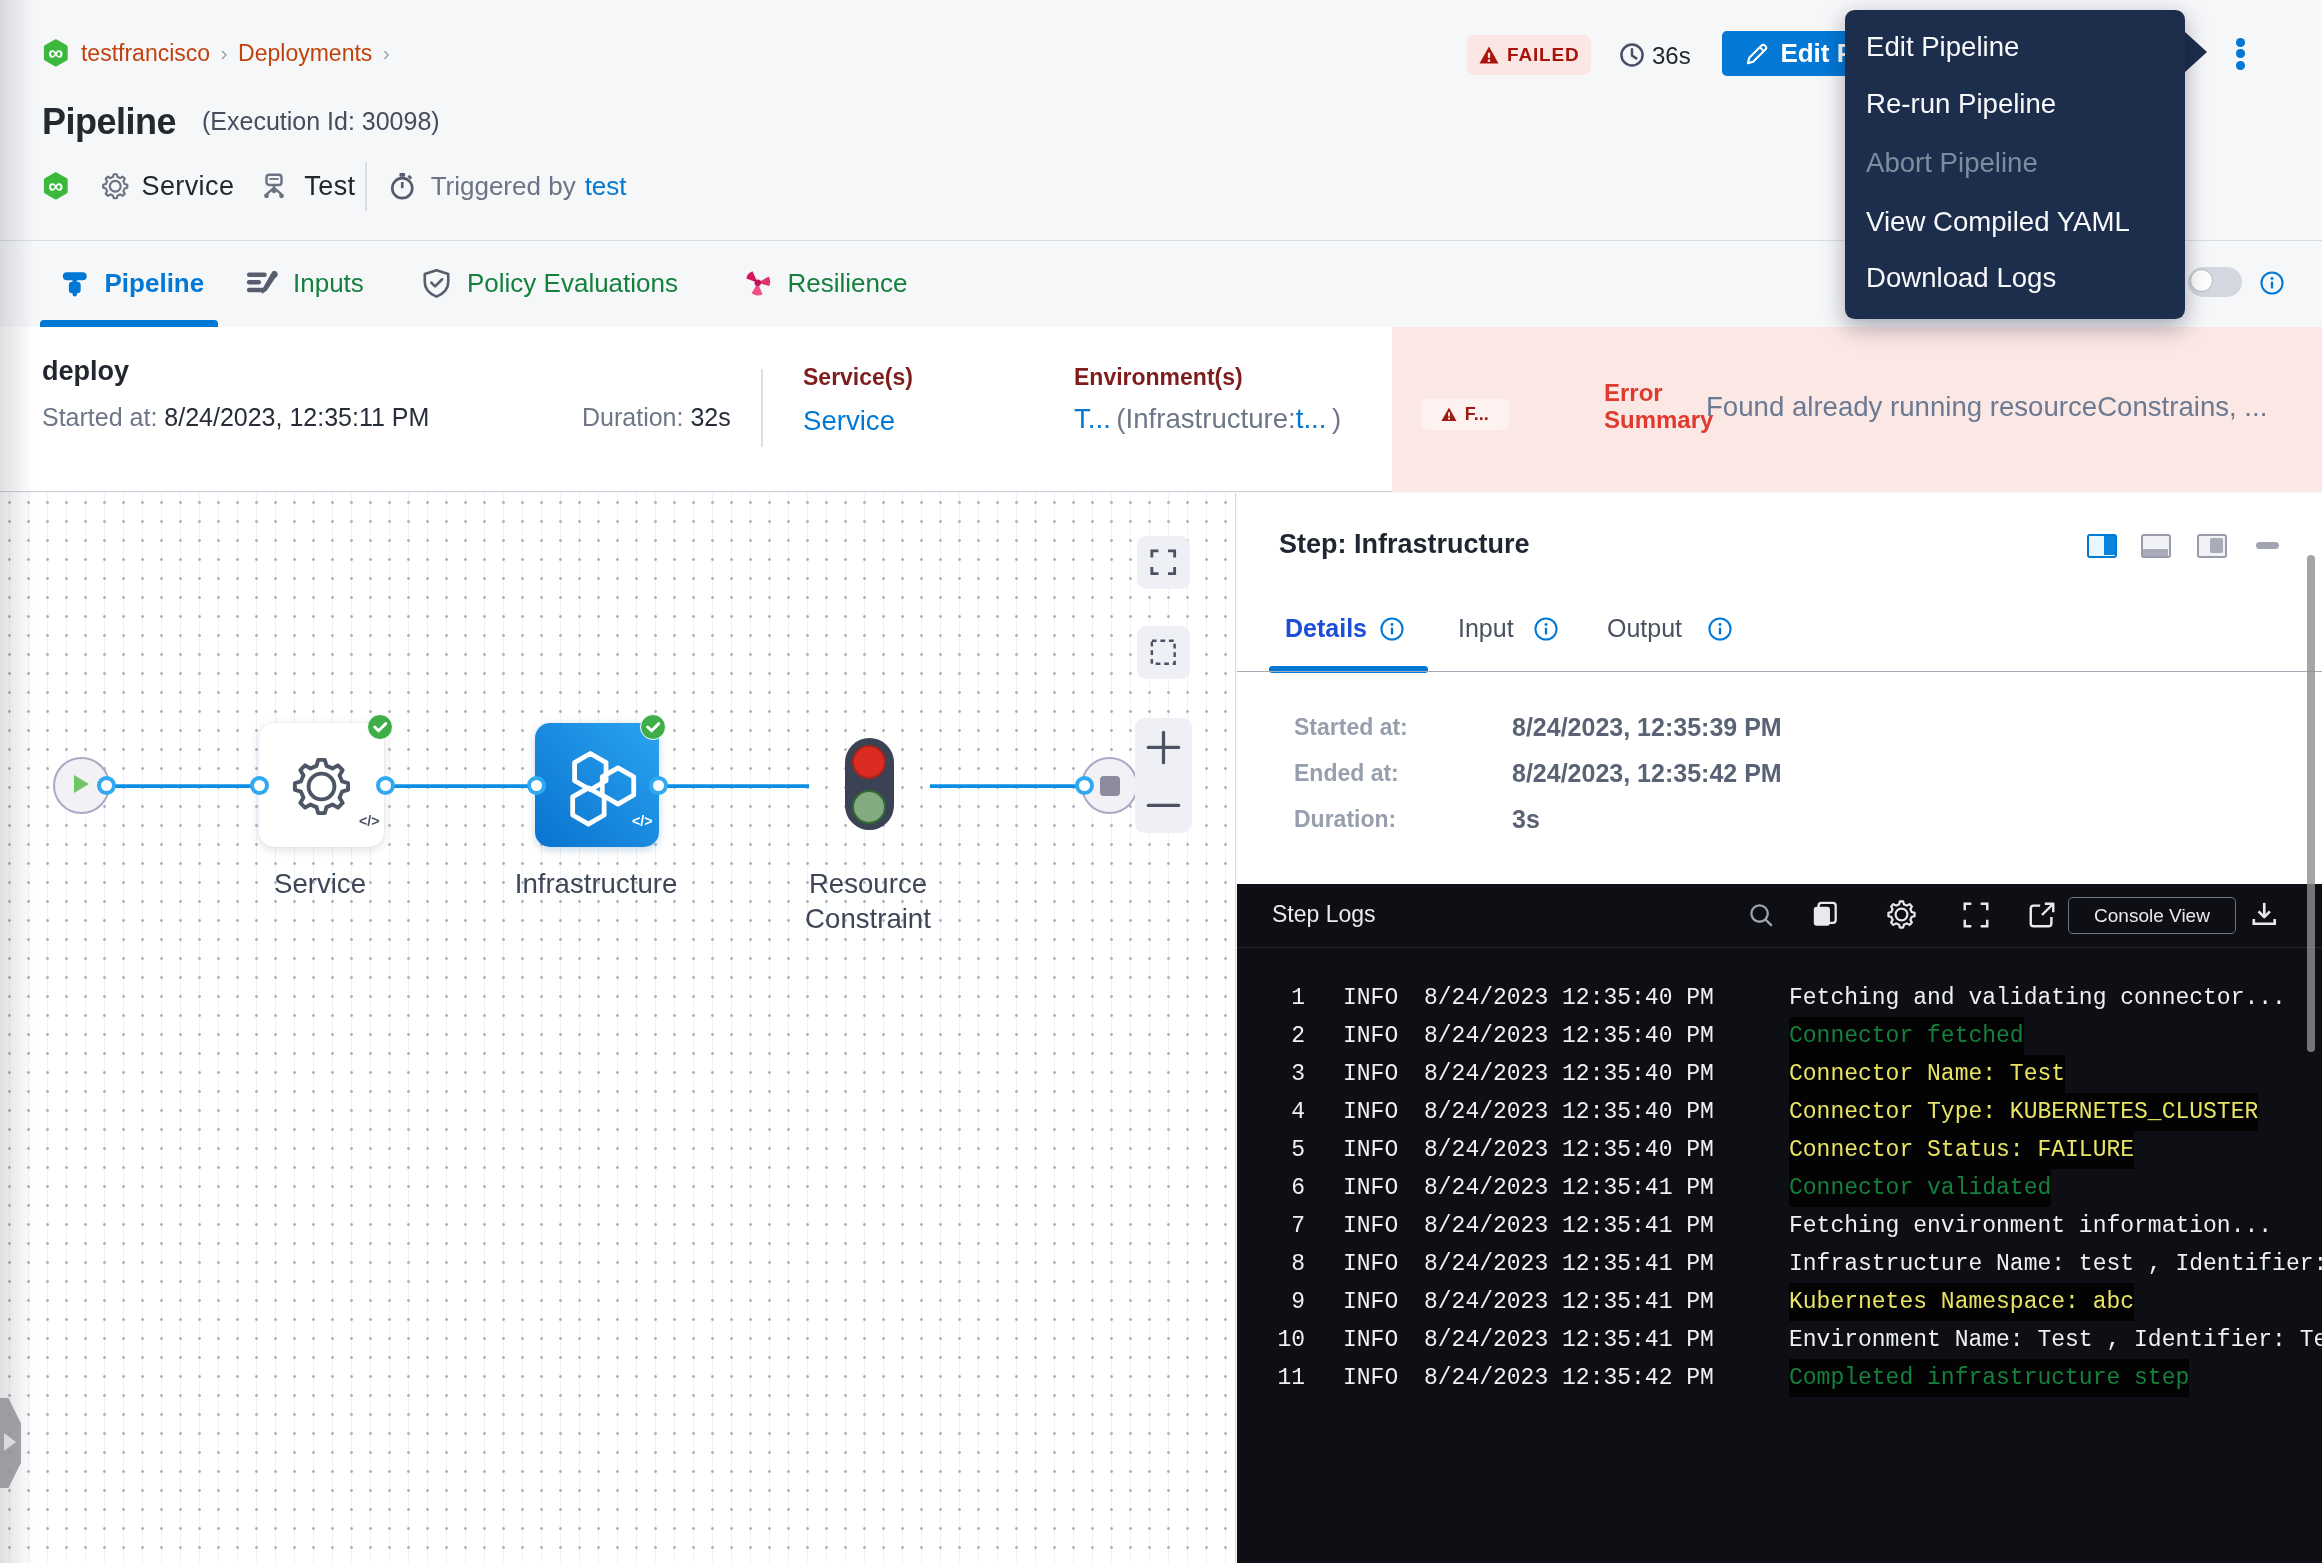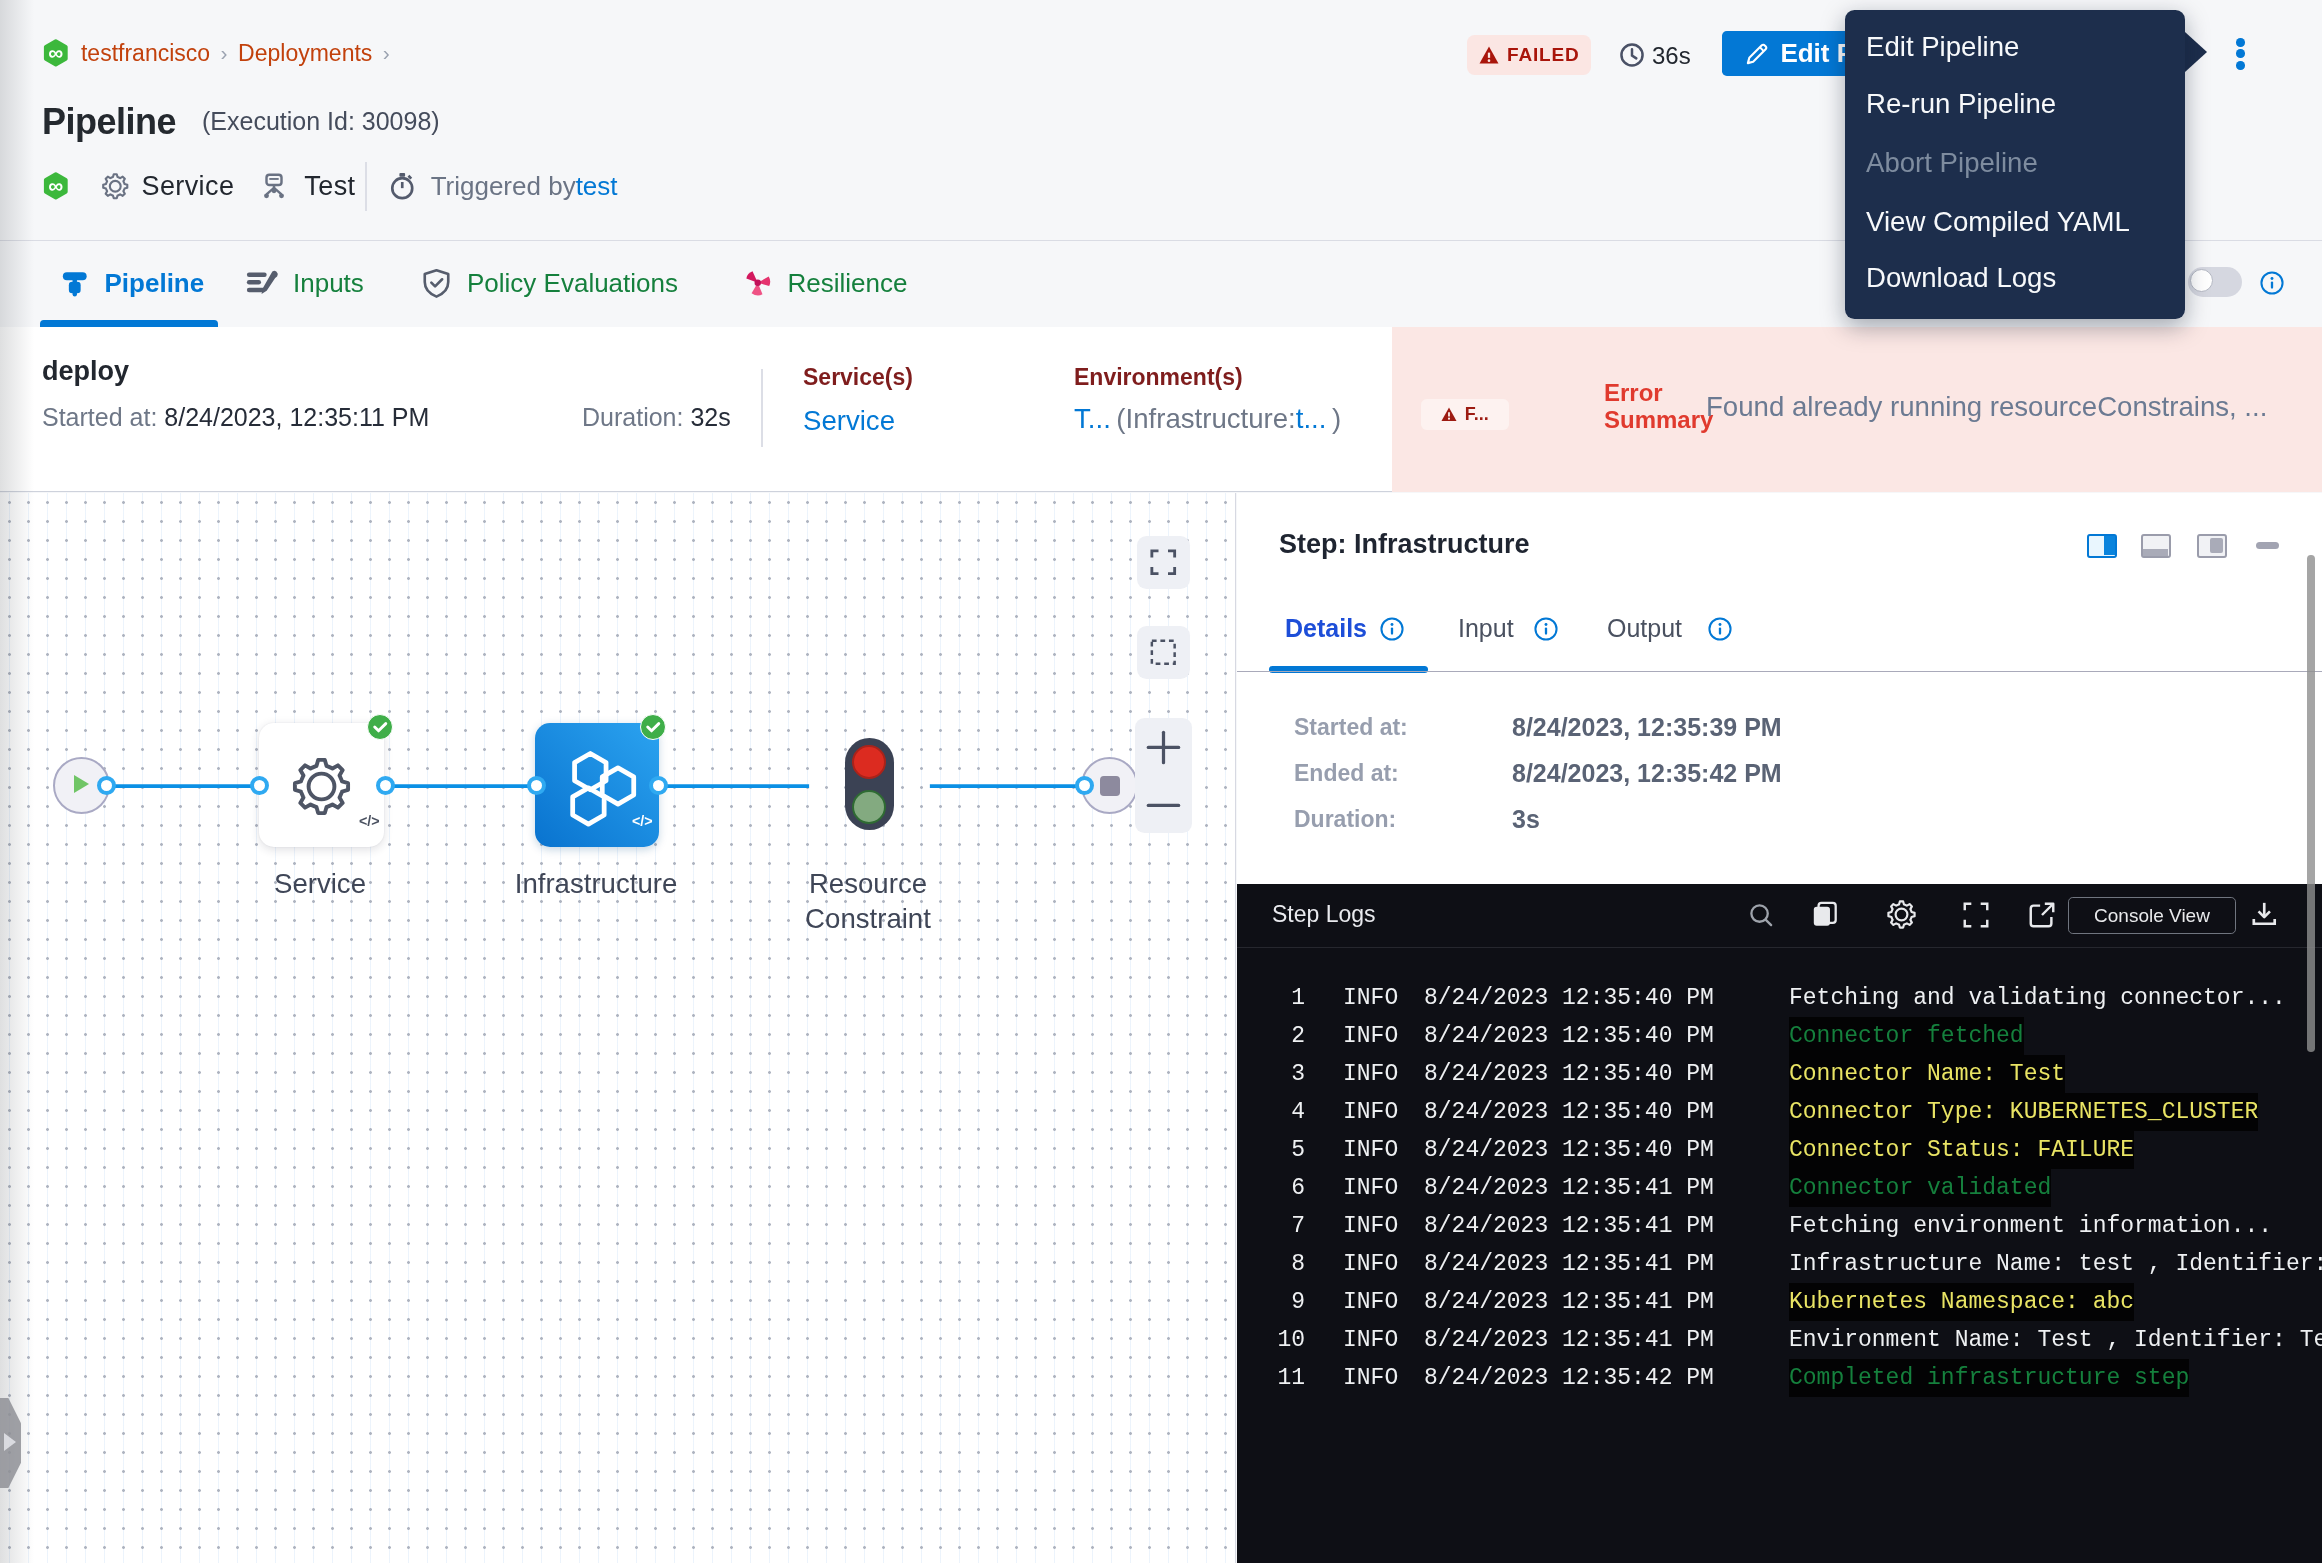--- a/index.html
+++ b/index.html
@@ -137,21 +137,21 @@
         <circle cx="16" cy="21" r="2.6" fill="#6a7283"></circle>
       </svg>
   <span class="t1" style="margin-right:9.5px">Test</span>
   <div style="width:1.9px;height:49px;background:#dcdee6;margin-right:21px"></div>
   <svg width="28.5" height="28.5" viewBox="0 0 30 30" style="margin-right:14.3px">
         <circle cx="15" cy="17" r="10.5" fill="none" stroke="#545b6d" stroke-width="2.8"></circle>
         <line x1="15" y1="17" x2="15" y2="10.5" stroke="#545b6d" stroke-width="2.8"></line>
         <rect x="12" y="1" width="6" height="4" rx="1" fill="#545b6d"></rect>
         <line x1="21.5" y1="4" x2="24.5" y2="7" stroke="#545b6d" stroke-width="2.8"></line>
       </svg>
-  <span class="t2" style="margin-right:0">Triggered by</span>
+  <span class="t2" style="margin-right:9px">Triggered by</span>
   <span class="t3">test</span>
 </div>
 
 <div id="failed">
   <svg width="20" height="18" viewBox="0 0 21 19">
         <path d="M10.5 0.5 L20.5 18.5 L0.5 18.5 Z" fill="#a9150b"></path>
         <line x1="10.5" y1="7" x2="10.5" y2="12.5" stroke="#fbe6e3" stroke-width="2.4"></line>
         <circle cx="10.5" cy="15.5" r="1.4" fill="#fbe6e3"></circle>
       </svg>
   <span>FAILED</span>

